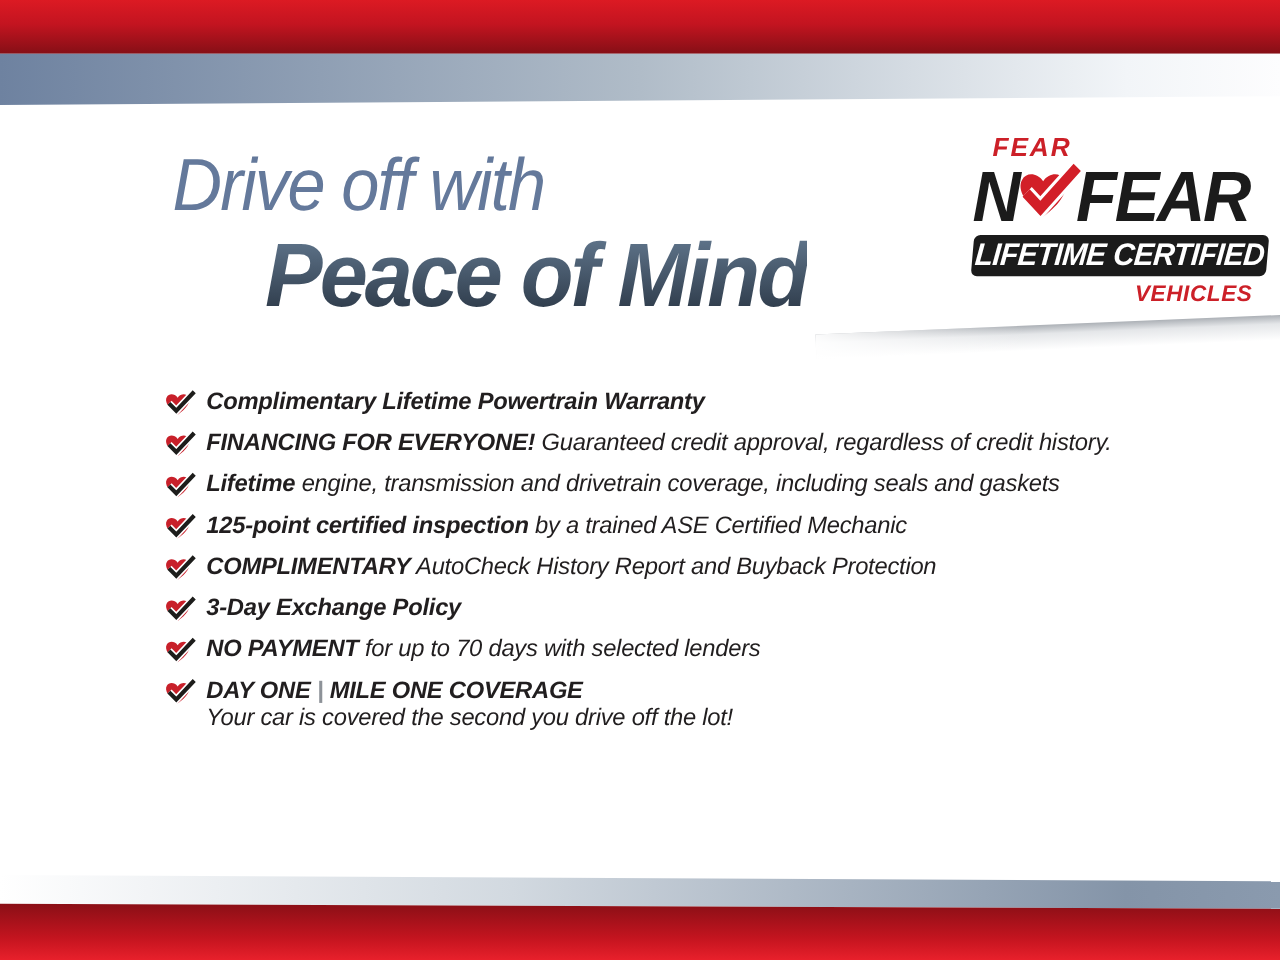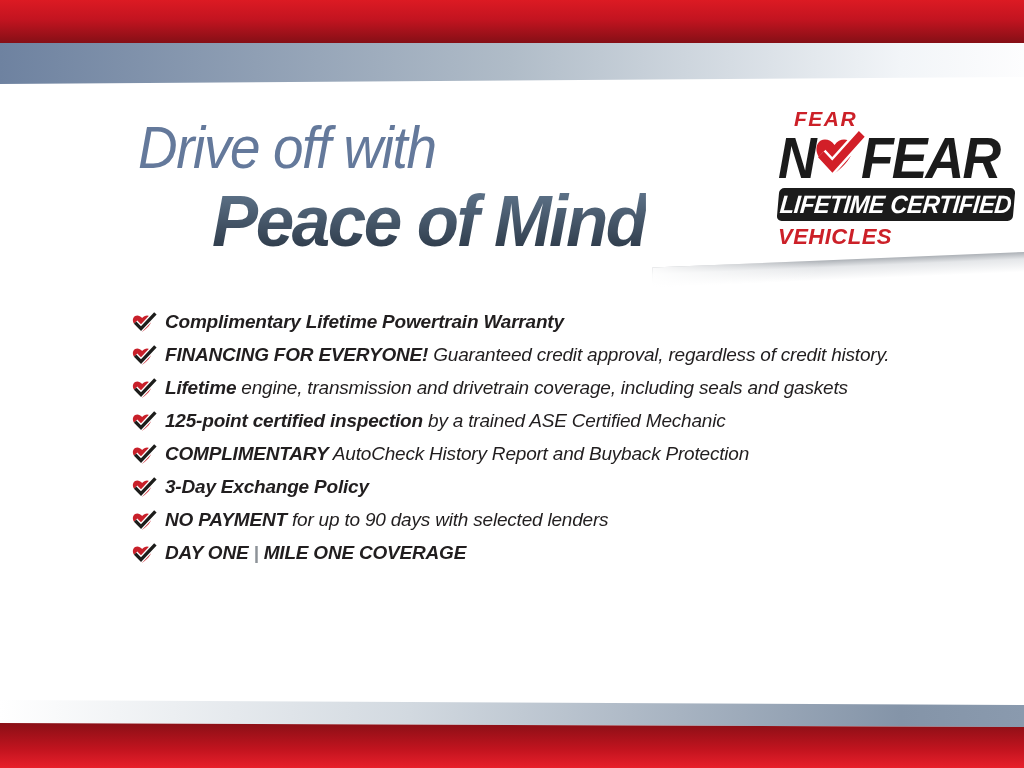--- a/index.html
+++ b/index.html
@@ -40,22 +40,22 @@
   .logo-banner {
     background:#1b1b1b; border-radius:5px; height:33px; margin-top:2px;
     display:flex; align-items:center; justify-content:center;
     transform:skewX(-5deg); transform-origin:center;
   }
   .logo-banner span {
     color:#ffffff; font-weight:bold; font-style:italic; font-size:25px;
     letter-spacing:-0.5px; transform:scaleX(.95); white-space:nowrap; line-height:1;
   }
   .logo-vehicles {
-    text-align:left; padding-right:12px; color:#cc2028; font-weight:bold;
-    font-style:italic; font-size:22px; margin-top:5px; letter-spacing:0.5px; line-height:1;
+    text-align:right; padding-right:12px; color:#cc2028; font-weight:bold;
+    font-style:italic; font-size:18px; margin-top:5px; letter-spacing:0.5px; line-height:1;
   }
 
   
   .swoosh {
     position:absolute; left:652px; top:252px; width:372px; height:20px;
     transform:rotate(-2.4deg); transform-origin:right top; pointer-events:none;
     background:
       linear-gradient(to right, rgba(255,255,255,.95), rgba(255,255,255,0) 45%),
       linear-gradient(to bottom, rgba(105,113,123,.55) 0%, rgba(160,167,176,.28) 35%, rgba(255,255,255,0) 100%);
   }
@@ -188,26 +188,27 @@
       <svg class="hc" viewBox="0 0 30 24">
           <use href="#hc-bullet"></use>
         </svg>
       <div class="btext"><span class="b">3-Day Exchange Policy</span><span class="r"></span></div>
     </div>
 
     <div class="benefit">
       <svg class="hc" viewBox="0 0 30 24">
           <use href="#hc-bullet"></use>
         </svg>
-      <div class="btext"><span class="b">NO PAYMENT</span><span class="r"> for up to 90 days with selected lenders</span></div>
+      <div class="btext"><span class="b">NO PAYMENT</span><span class="r"> for up to 70 days with selected lenders</span></div>
     </div>
 
     <div class="benefit">
       <svg class="hc" viewBox="0 0 30 24">
           <use href="#hc-bullet"></use>
         </svg>
       <div class="btext">
         <span class="b">DAY ONE</span><span class="sep"> | </span><span class="b">MILE ONE COVERAGE</span><span class="r"></span>
+        <div class="line2">Your car is covered the second you drive off the lot!</div>
       </div>
     </div>
 
   </div>
 </div>
 
 </body></html>

